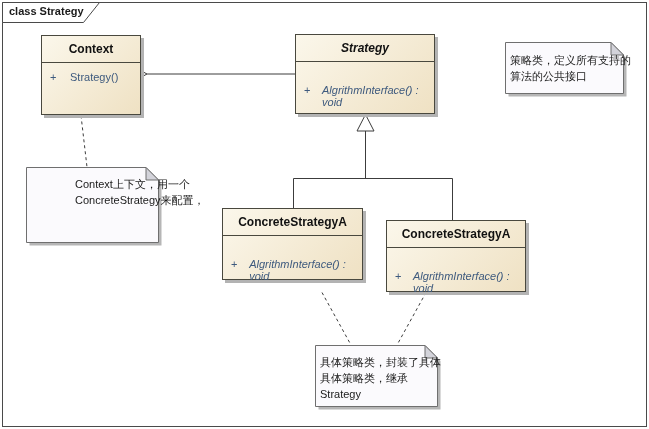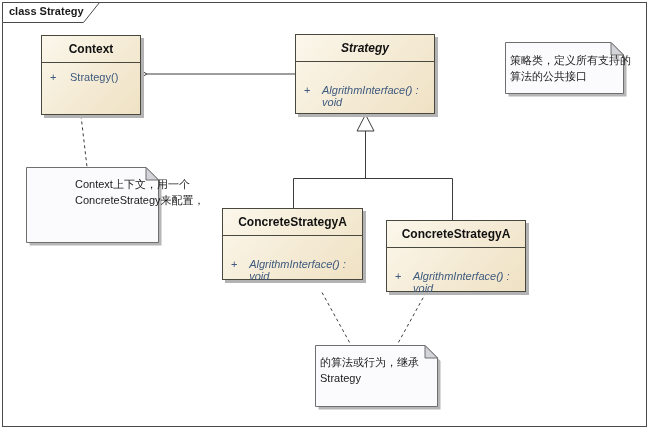--- a/index.html
+++ b/index.html
@@ -120,17 +120,18 @@
     <div class="note-line">策略类，定义所有支持的</div>
     <div class="note-line">算法的公共接口</div>
   </div>
 
   <div class="note-text" style="left:31px; top:176px; width:124px;margin-left:44px;">
     <div class="note-line">Context上下文，用一个</div>
     <div class="note-line">ConcreteStrategy来配置，</div>
   </div>
 
   <div class="note-text" style="left:320px; top:354px; width:112px;">
-    <div class="note-line">的算法或行为，继承</div>
+    <div class="note-line">具体策略类，封装了具体</div>
+    <div class="note-line">具体策略类，继承</div>
     <div class="note-line">Strategy</div>
   </div>
 
 </div>
 
 </body></html>

